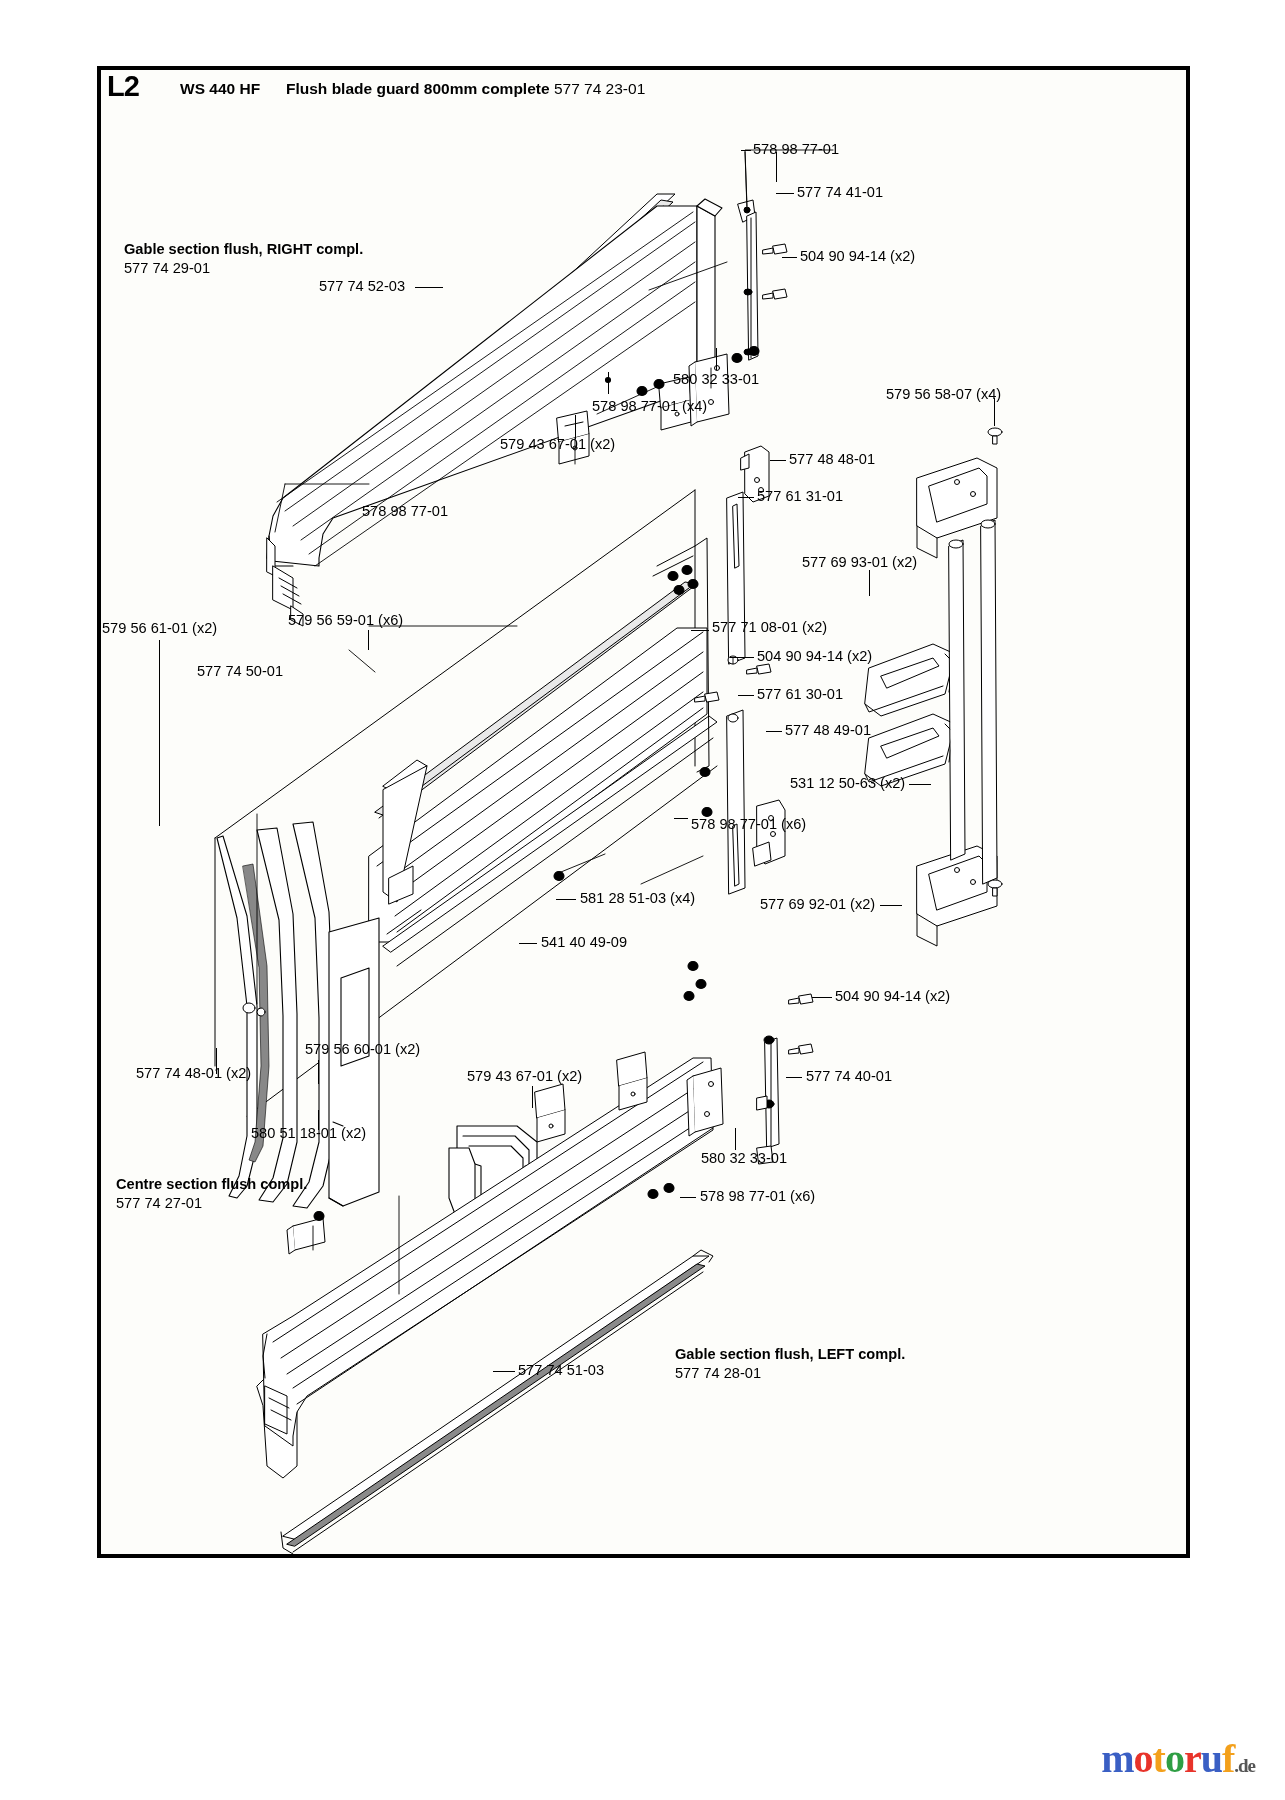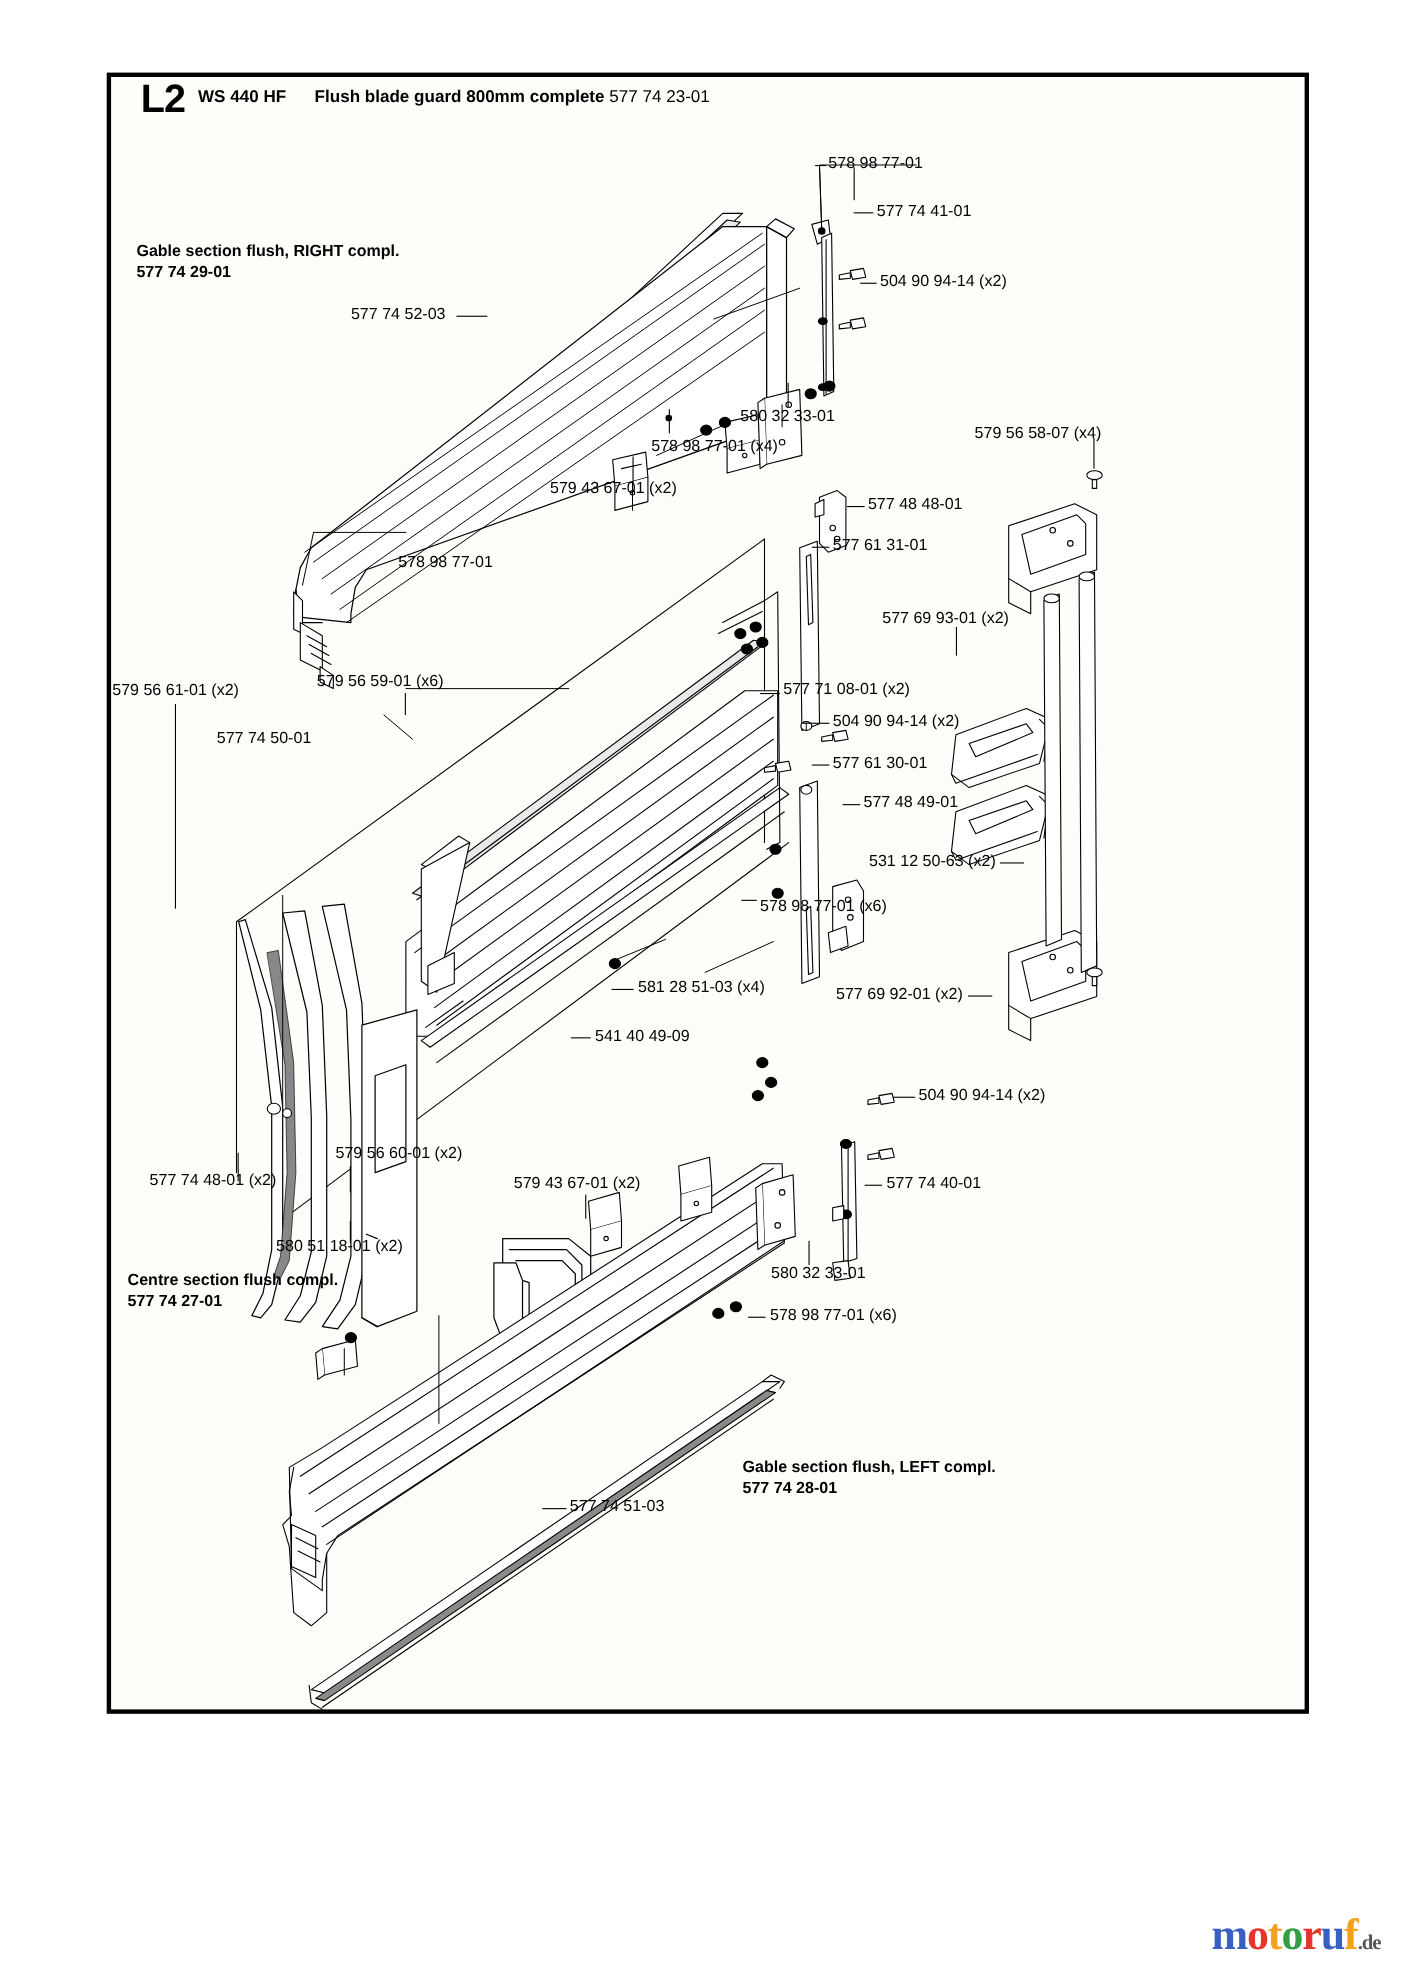--- a/index.html
+++ b/index.html
@@ -6,33 +6,33 @@
   body{width:1285px;height:1800px;position:relative;overflow:hidden;
        font-family:"Liberation Sans","DejaVu Sans",sans-serif;color:#000;}
 
   #page{position:absolute;left:0;top:0;width:1285px;height:1800px;}
 
   
   .frame{position:absolute;left:97px;top:66px;width:1093px;height:1492px;
          border:4px solid #000;background:#fdfdfa;box-sizing:border-box;}
 
   
-  .hdr-code{position:absolute;left:128px;top:72px;font-size:36px;font-weight:bold;
+  .hdr-code{position:absolute;left:107px;top:72px;font-size:29px;font-weight:bold;
             letter-spacing:-1px;line-height:1;text-align:center;}
   .hdr-model{position:absolute;left:180px;top:80px;font-size:15.5px;font-weight:bold;}
   .hdr-desc{position:absolute;left:286px;top:80px;font-size:15.5px;font-weight:bold;
             white-space:nowrap;}
   .hdr-desc .pn{font-weight:normal;}
 
   
   .lbl{position:absolute;font-size:14.6px;white-space:nowrap;line-height:1.22;}
   .lbl b{font-weight:normal;}
   .grp{position:absolute;font-size:14.6px;line-height:1.3;white-space:nowrap;}
-  .grp .t{font-weight:bold;display:block;}
-  .grp .n{font-weight:bold;display:block;}
+  .grp .t{font-weight:bold;display:block;margin-top:20px;}
+  .grp .n{font-weight:normal;display:block;}
 
   
   .leader{position:absolute;background:#000;height:1px;transform-origin:0 0;}
   .vleader{position:absolute;background:#000;width:1px;}
 
   
   .art{position:absolute;left:97px;top:66px;width:1093px;height:1492px;
        pointer-events:none;}
 
   

